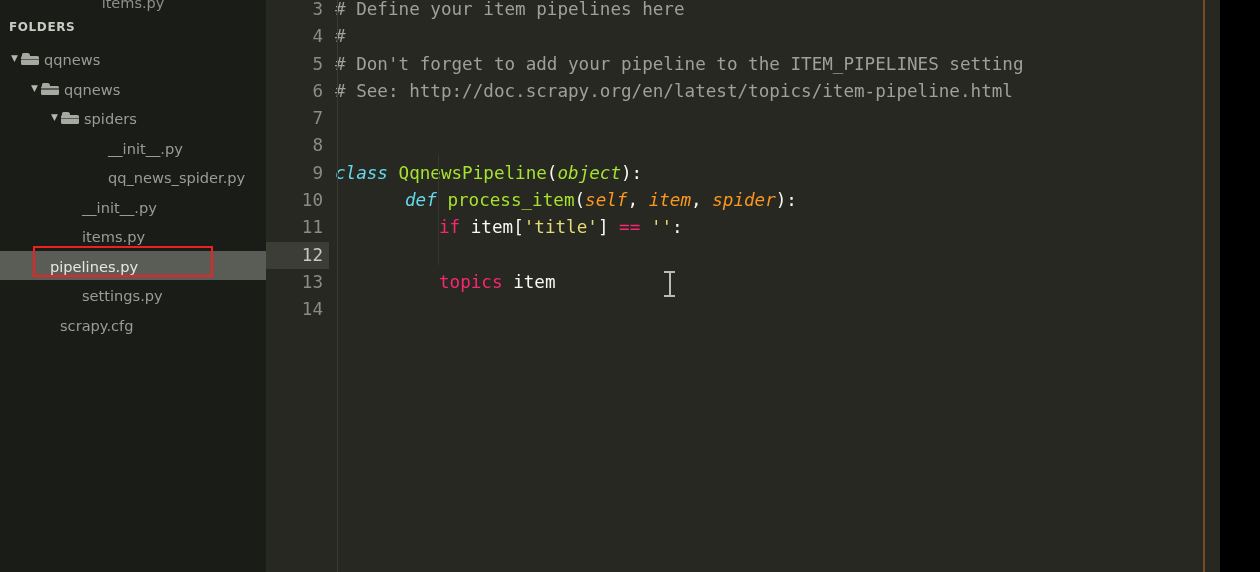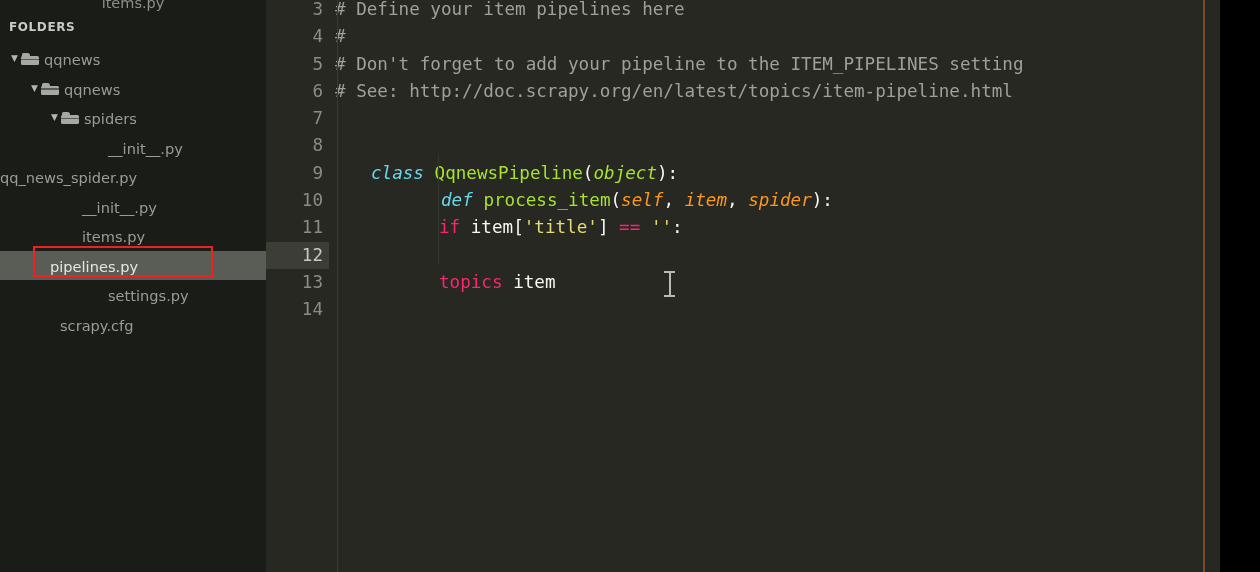--- a/index.html
+++ b/index.html
@@ -197,21 +197,21 @@
     position: absolute;
     left: 172px;
     top: 155px;
     width: 1px;
     height: 110px;
     background: #35362f;
     z-index: 1;
   }
   
   .cmt   { color: #9fa09a; }
-  .kw    { color: #66d9ef; font-style: italic; margin-left: 36px; }
+  .kw    { color: #66d9ef; font-style: italic; }
   .fn    { color: #a6e22e; }
   .cls   { color: #a6e22e; }
   .param { color: #fd971f; font-style: italic; }
   .kwred { color: #f92672; margin-top: 24px; }
   .str   { color: #e6db74; }
   .plain { color: #f8f8f2; }
   .punct { color: #f8f8f2; }
 
   .ruler {
     position: absolute;
@@ -280,37 +280,37 @@
       </div>
 
       <div class="tree-row" style="padding-left:48px">
         <span class="arrow">▼</span><span class="folder-ico"><span class="ftab"></span><span class="fbody"></span><span class="fline"></span></span><span class="tree-label">spiders</span>
       </div>
 
       <div class="tree-row" style="padding-left:108px">
         <span class="tree-label">__init__.py</span>
       </div>
 
-      <div class="tree-row" style="">
+      <div class="tree-row" style="padding-left:108px">
         <span class="tree-label">qq_news_spider.py</span>
       </div>
 
       <div class="tree-row" style="padding-left:82px">
         <span class="tree-label">__init__.py</span>
       </div>
 
       <div class="tree-row" style="padding-left:82px">
         <span class="tree-label">items.py</span>
       </div>
 
       <div class="tree-row selected" style="padding-left:50px">
         <span class="tree-label">pipelines.py</span>
       </div>
 
-      <div class="tree-row" style="padding-left:108px">
+      <div class="tree-row" style="padding-left:82px">
         <span class="tree-label">settings.py</span>
       </div>
 
       <div class="tree-row" style="padding-left:60px">
         <span class="tree-label">scrapy.cfg</span>
       </div>
 
     </div>
 
     <div class="red-box"></div>

